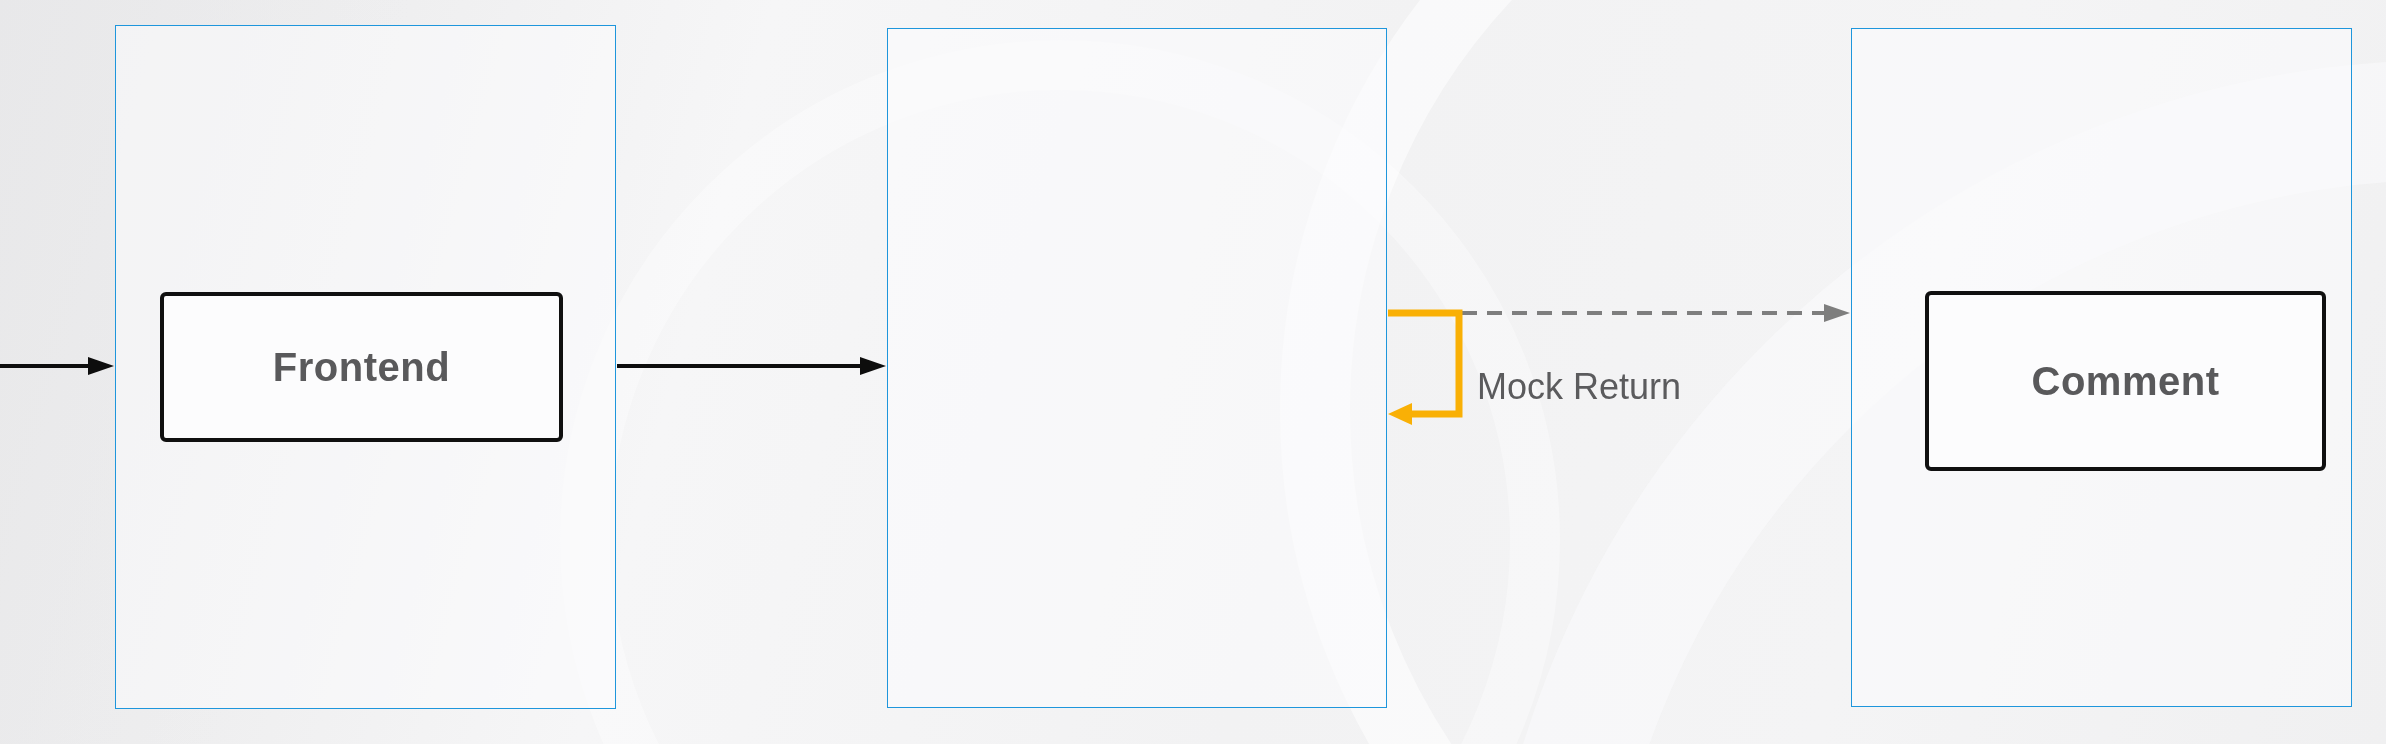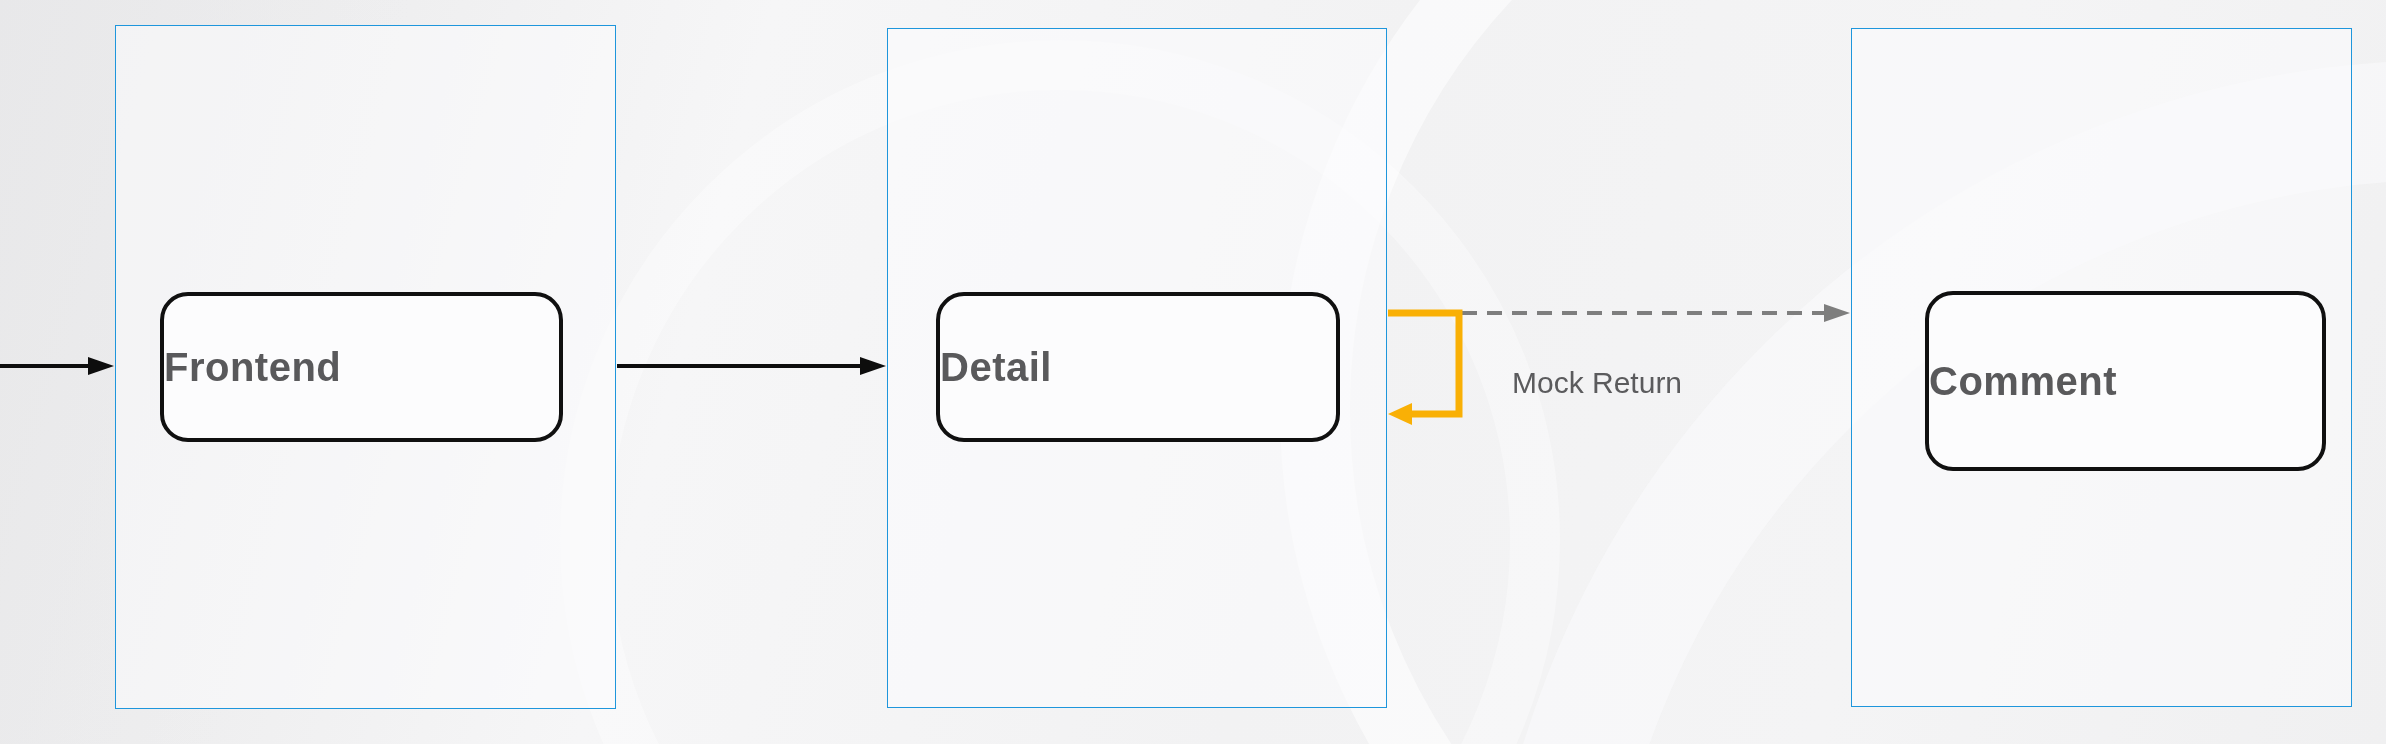--- a/index.html
+++ b/index.html
@@ -44,47 +44,47 @@
     background: rgba(252,252,253,0.55);
     box-sizing: border-box;
   }
   #group-frontend { left: 115px; top: 25px;  width: 501px; height: 684px; }
   #group-detail   { left: 887px; top: 28px;  width: 500px; height: 680px; }
   #group-comment  { left: 1851px; top: 28px; width: 501px; height: 679px; }
   
   .node {
     position: absolute;
     border: 4px solid #101010;
-    border-radius: 28px;
+    border-radius: 6px;
     background: #fcfcfd;
     box-sizing: border-box;
     display: flex;
     align-items: center;
-    justify-content: flex-start;
+    justify-content: center;
   }
   #node-frontend { left: 160px;  top: 292px; width: 403px; height: 150px; }
   #node-detail   { left: 936px;  top: 292px; width: 404px; height: 150px; }
   #node-comment  { left: 1925px; top: 291px; width: 401px; height: 180px; }
   .node-label {
     font-size: 40px;
     font-weight: 600;
     color: #59595B;
     letter-spacing: 0.5px;
   }
   
   .edge-layer {
     position: absolute;
     left: 0; top: 0;
     width: 2386px; height: 744px;
   }
   .edge-label {
     position: absolute;
-    left: 1512px;
+    left: 1477px;
     top: 366px;
-    font-size: 30px;
+    font-size: 36px;
     font-weight: 400;
     color: #5B5B5D;
     white-space: nowrap;
   }
 </style>
 </head>
 <body>
 
 <div class="stage">
 
@@ -116,22 +116,19 @@
 
     <g>
       <path d="M 1388 313 H 1459 V 414 H 1410" fill="none" stroke="#F9B005" stroke-width="7"></path>
       <polygon points="1388,414 1412,403 1412,425" fill="#F9B005"></polygon>
     </g>
   </svg>
 
   <div class="node" id="node-frontend">
     <span class="node-label">Frontend</span>
   </div>
-  <div class="node" id="node-detail">
-    <span class="node-label">Detail</span>
-  </div>
   <div class="node" id="node-comment">
     <span class="node-label">Comment</span>
   </div>
 
   <div class="edge-label">Mock Return</div>
 
 </div>
 
 </body></html>

